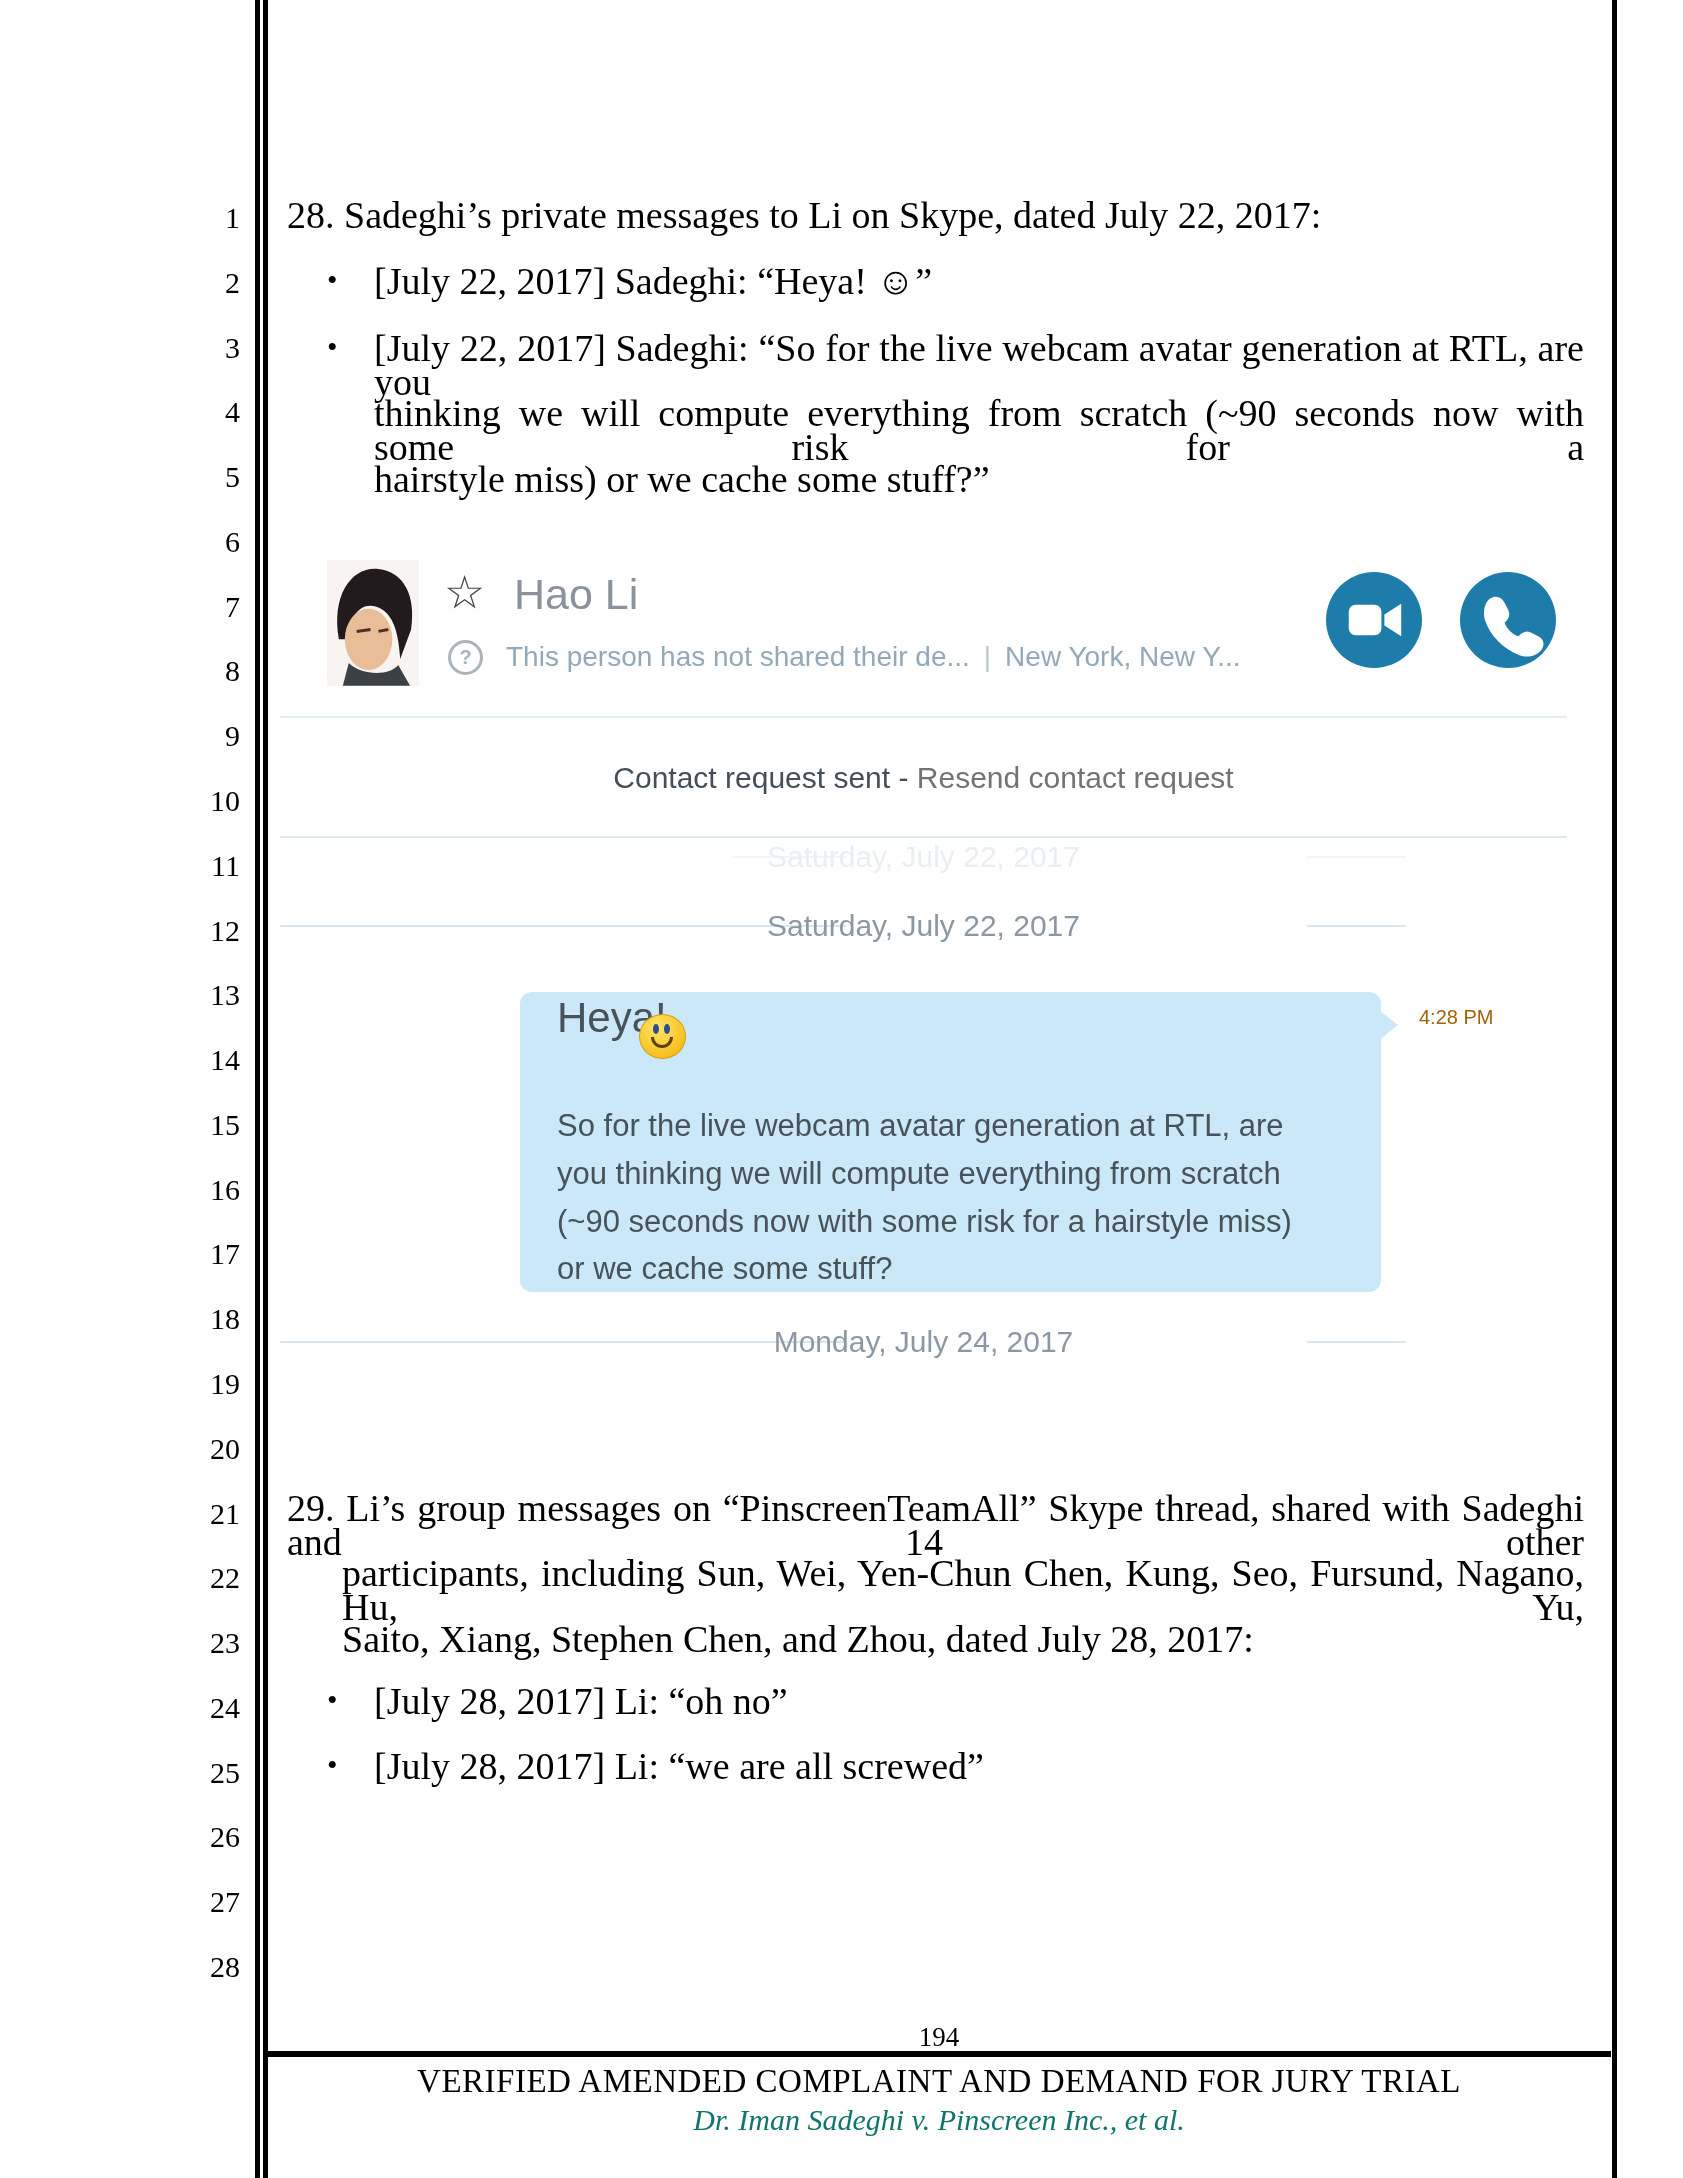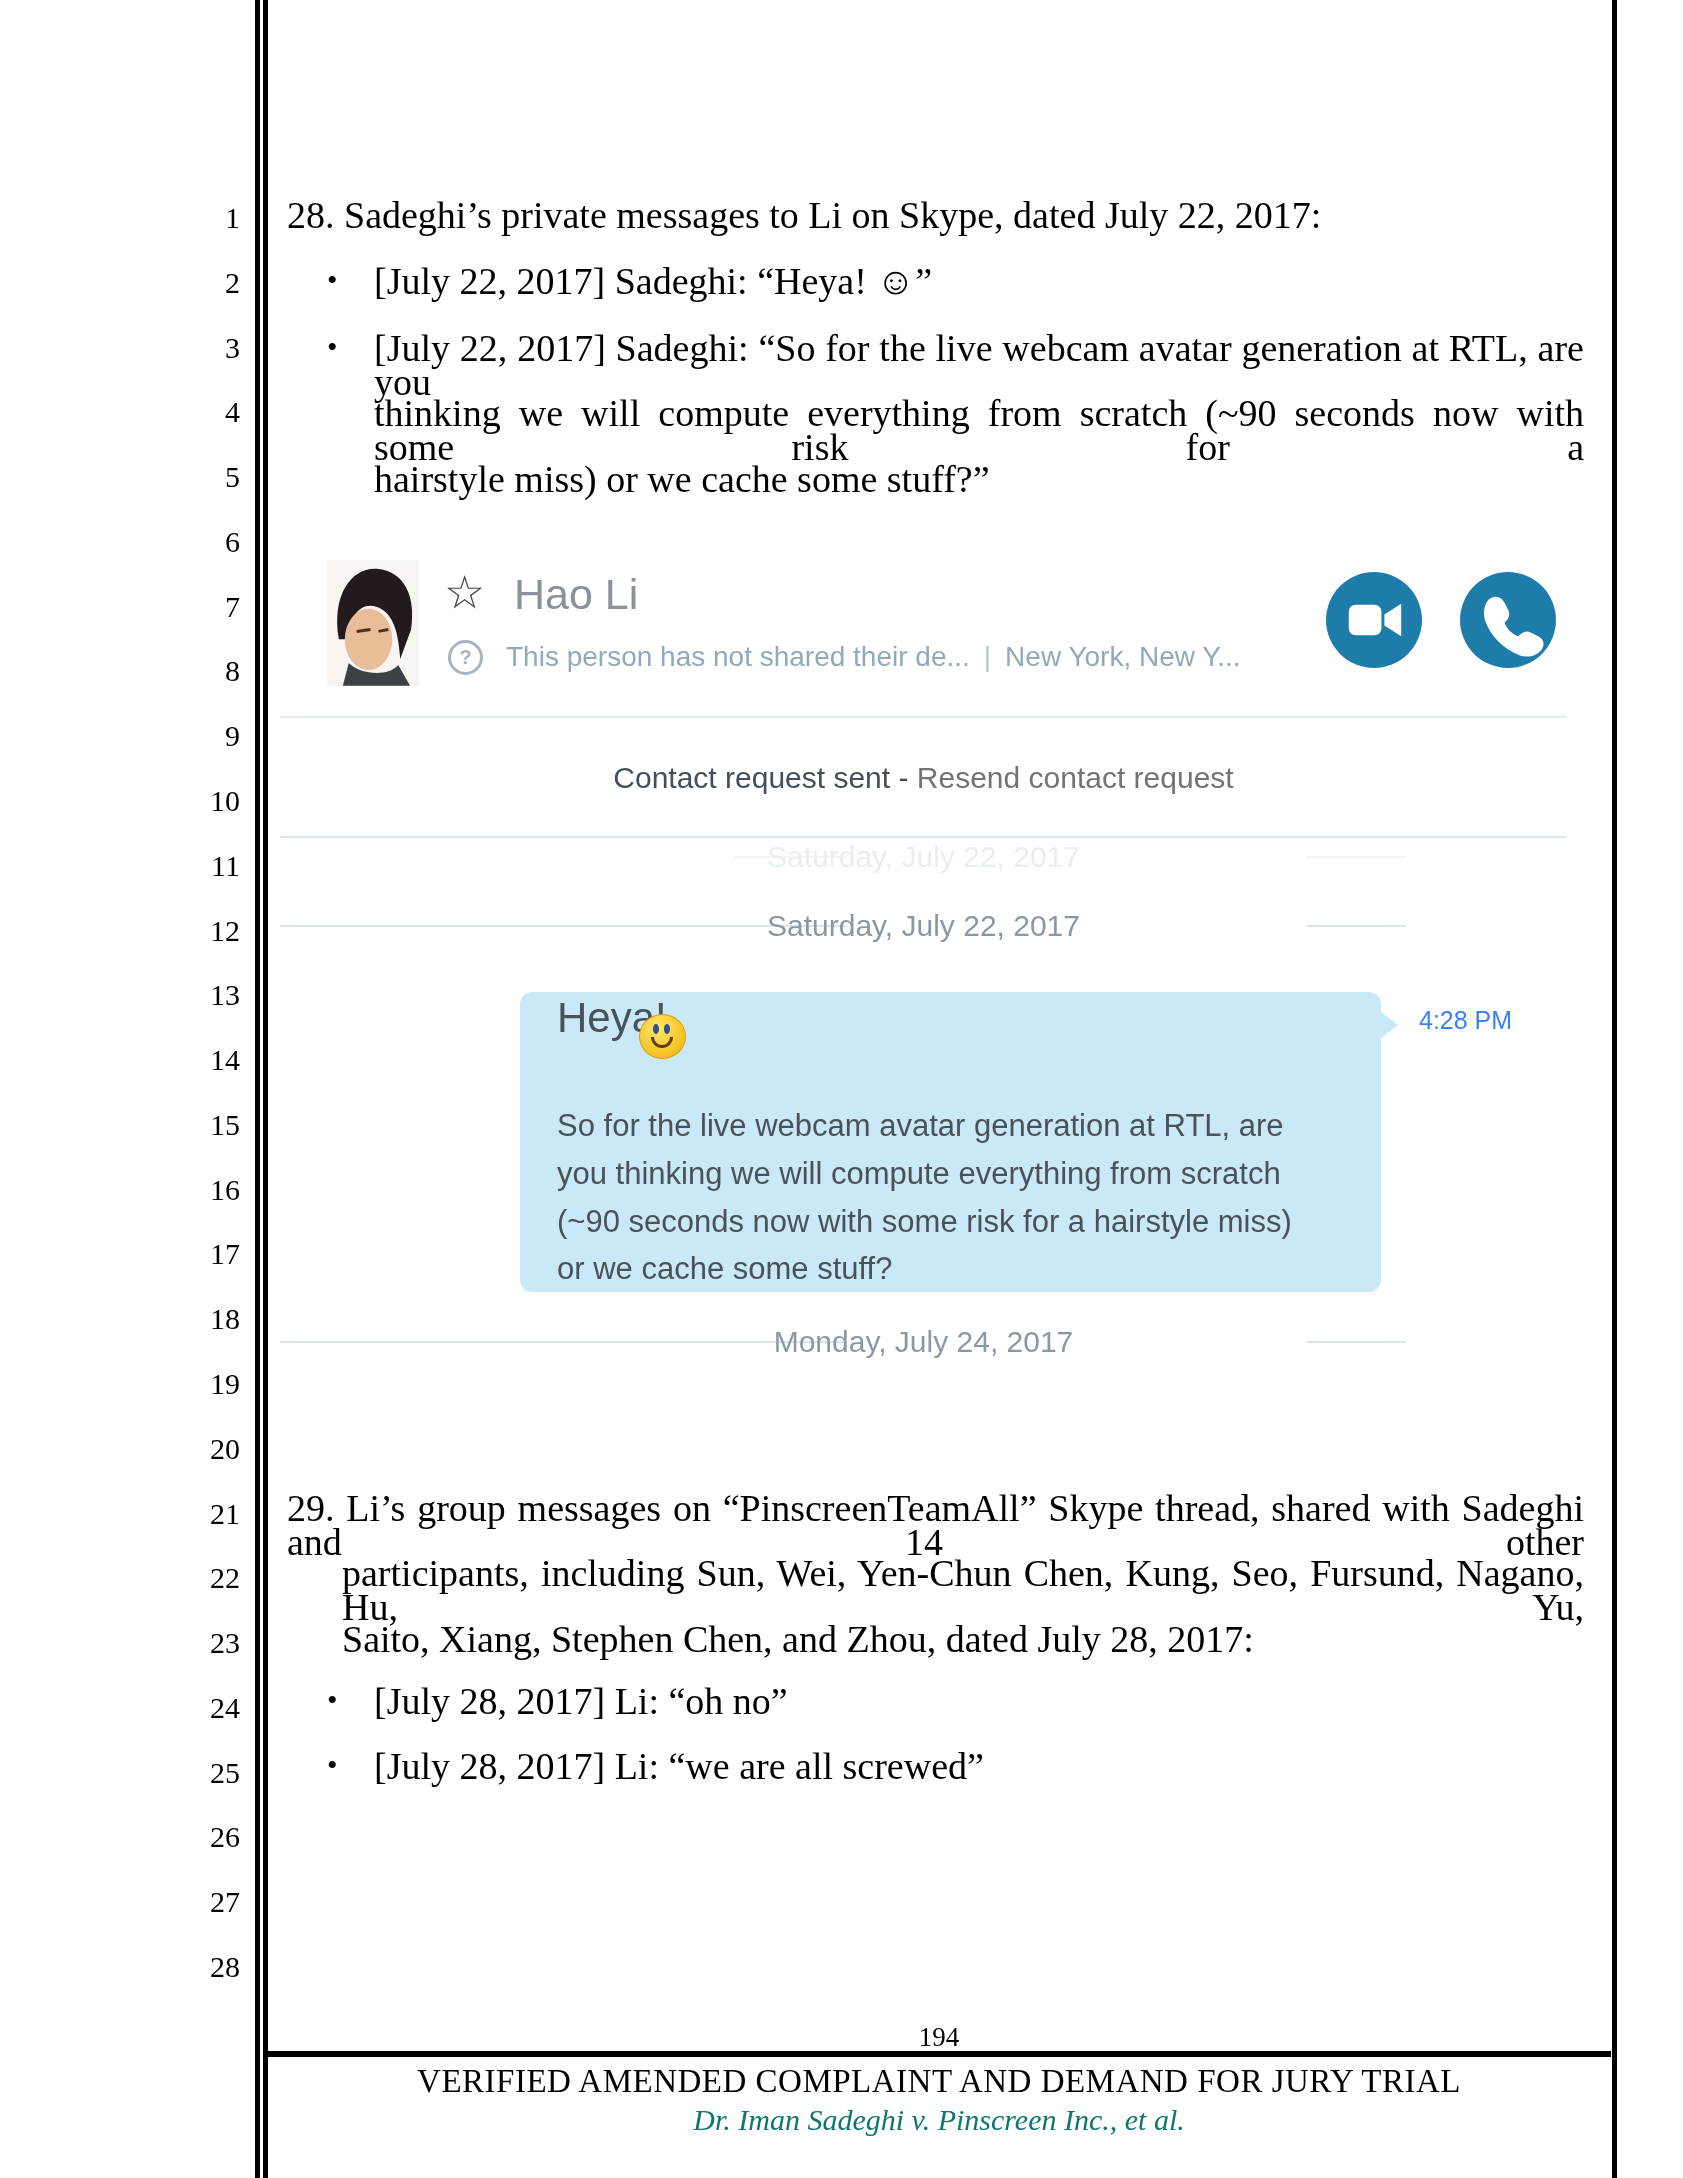--- a/index.html
+++ b/index.html
@@ -50,21 +50,21 @@
   #bubble::after{content:"";position:absolute;right:-17px;top:18px;width:0;height:0;
                  border-top:15px solid transparent;border-bottom:15px solid transparent;border-left:19px solid #cbe8f9;}
   #greeting{position:absolute;left:37px;top:2px;font-size:42px;color:#485259;}
   #smiley{position:absolute;left:119px;top:22px;width:45px;height:43px;border-radius:50%;
           background:radial-gradient(circle at 40% 30%,#ffe668,#f7bd1d 75%,#e3a400);border:1px solid #d99f06;}
   #smiley .eye{position:absolute;top:9px;width:6px;height:10px;background:#2c4d8e;border-radius:50%;}
   #smiley .eye.le{left:13px;} #smiley .eye.re{left:24px;}
   #smiley .mouth{position:absolute;left:11px;top:22px;width:22px;height:11px;border:3px solid #5d4106;border-top:none;
                  border-radius:0 0 14px 14px;box-sizing:border-box;}
   .bmsg{position:absolute;left:37px;width:802px;font-size:31px;line-height:36px;color:#485259;white-space:nowrap;}
-  #time-stamp{position:absolute;left:1139px;top:471px;width:149px;font-size:25px;color:#3b82f6;}
+  #time-stamp{position:absolute;left:1139px;top:471px;width:149px;font-size:20px;color:#a16207;}
 
   
   #pg-num{position:absolute;left:267px;top:2022px;width:1344px;text-align:center;font-size:27px;}
   #foot-rule{position:absolute;left:267px;top:2051px;width:1344px;height:6px;background:#000;}
   #foot-title{position:absolute;left:267px;top:2063px;width:1344px;text-align:center;font-size:33px;letter-spacing:0.5px;}
   #foot-case{position:absolute;left:267px;top:2103px;width:1344px;text-align:center;font-size:30px;
              font-style:italic;color:#0f766e;}
 </style>
 </head>
 <body>

